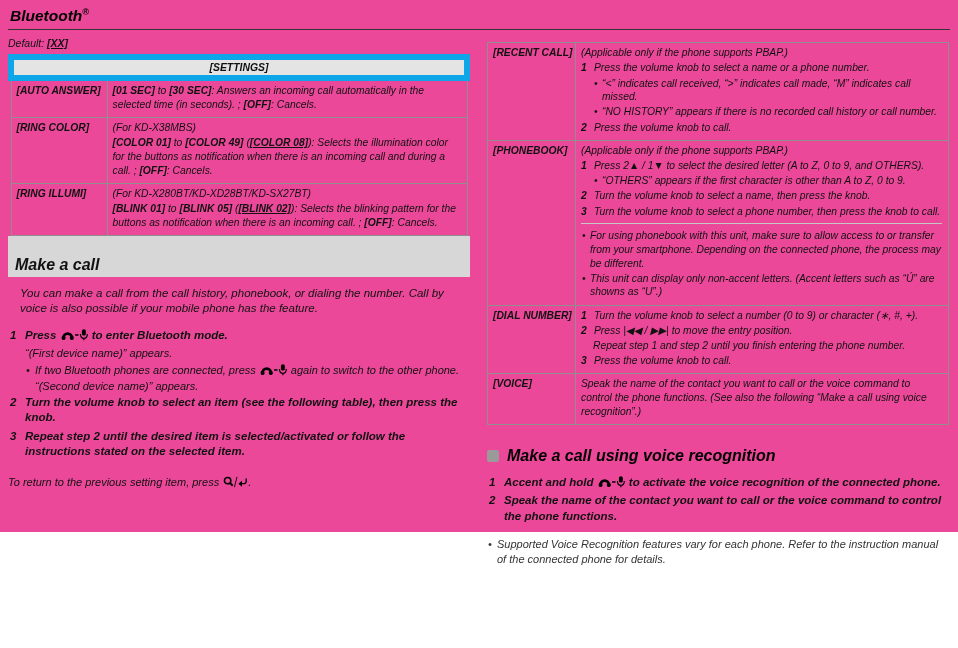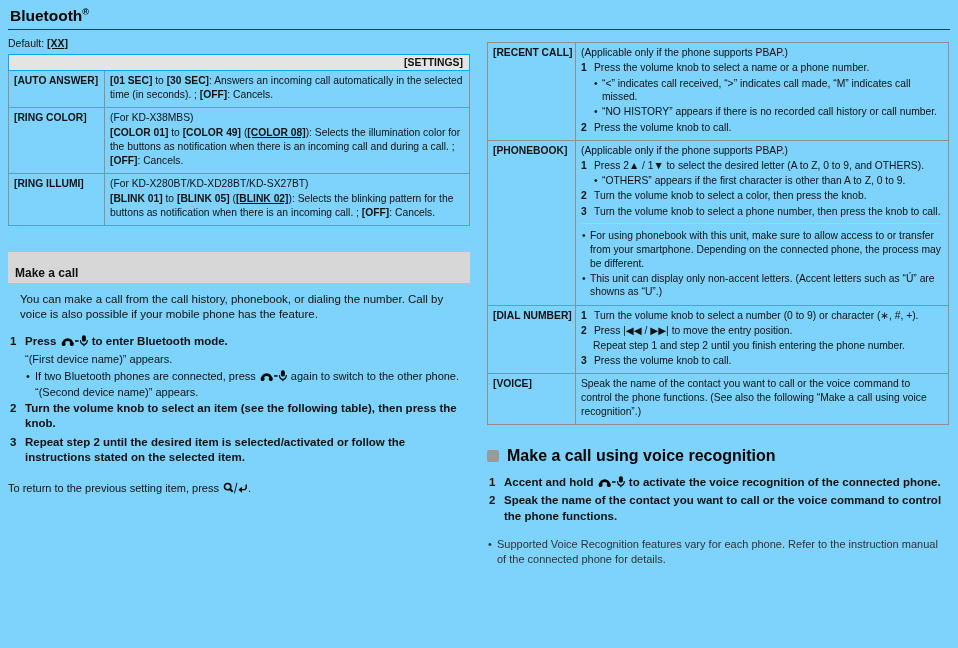--- a/index.html
+++ b/index.html
@@ -3,56 +3,56 @@
 <meta charset="utf-8">
 <style>
   * { box-sizing: border-box; margin: 0; padding: 0; }
   body {
     width: 958px; height: 648px; overflow: hidden;
     background: #fff; color: #111;
     font-family: "Liberation Sans", sans-serif;
   }
   .b { font-weight: bold; }
   .u { text-decoration: underline; }
-  .page { width: 958px; height: 648px; position: relative; background: #7dd3fc; }
+  .page { width: 958px; height: 532px; position: relative; background: #ec4899; font-style: italic; }
 
   .title { font-size: 15.5px; font-weight: bold; padding: 7px 0 4px 10px; color: #000; }
   .title sup { font-size: 9px; }
   .title-rule { margin: 0 8px; border-bottom: 1.5px solid #333; }
 
   .columns { display: flex; padding: 0 8px; gap: 17px; align-items: flex-start; }
   .col-left  { width: 462px; flex: none; }
   .col-right { width: 462px; flex: none; }
 
   .default-note { text-align: left; font-size: 10.5px; margin: 7px 2px 5px 0; }
 
   table { border-collapse: collapse; width: 100%; }
   .settings-table th {
-    background: #e4e4e4; border: 1px solid #0ea5e9; text-align: right;
+    background: #e4e4e4; border: 6px solid #0ea5e9; text-align: center;
     font-size: 10.4px; padding: 2px 6px;
   }
   td {
     border: 1px solid #8f8f8f; vertical-align: top;
     padding: 3px 6px 4px 5px; font-size: 10.3px; line-height: 1.33;
   }
   td.key { width: 96px; font-weight: bold; white-space: nowrap; padding-right: 2px; }
   .menu-table { margin-top: 12px; }
   .menu-table td.key { width: 88px; }
 
   .line { position: relative; margin: 0 0 1.5px 0; }
   .line.step { padding-left: 13px; }
   .stepnum { position: absolute; left: 0; top: 0; font-weight: bold; }
   .line.bullet { padding-left: 9px; }
   .bdot { position: absolute; left: 1px; top: 0; }
   .menu-table .ind1 { margin-left: 12px; }
   .sepline { border-top: 1px solid #c6c6c6; margin: 5px 0 5px 0; }
 
   .section-bar {
-    margin-top: 26px; background: #d7d7d7; font-weight: bold;
-    font-size: 12px; padding: 14px 0 3px 7px;
+    background: #d7d7d7; font-weight: bold;
+    font-size: 16px; padding: 20px 0 3px 7px;
   }
   .intro { font-size: 11.5px; line-height: 1.35; margin: 9px 1px 11px 12px; }
 
   .steps { font-size: 11.5px; line-height: 1.34; }
   .steps .line { margin-bottom: 3px; }
   .steps .line.step { padding-left: 17px; }
   .steps .stepnum { left: 2px; }
   .steps .line.plain, .steps .line.bullet { font-size: 11px; margin-bottom: 1.5px; }
   .steps .ind1 { margin-left: 17px; }
   .steps .ind2 { margin-left: 27px; }
@@ -156,21 +156,21 @@
                 <div class="line bullet ind1"><span class="bdot">•</span><span>“NO HISTORY” appears if there is no recorded call history or call number.</span></div>
                 <div class="line step"><span class="stepnum">2</span><span>Press the volume knob to call.</span></div>
               </td>
           </tr>
           <tr>
             <td class="key">[PHONEBOOK]</td>
             <td>
                 <div class="line plain"><span>(Applicable only if the phone supports PBAP.)</span></div>
                 <div class="line step"><span class="stepnum">1</span><span>Press 2▲ / 1▼ to select the desired letter (A to Z, 0 to 9, and OTHERS).</span></div>
                 <div class="line bullet ind1"><span class="bdot">•</span><span>“OTHERS” appears if the first character is other than A to Z, 0 to 9.</span></div>
-                <div class="line step"><span class="stepnum">2</span><span>Turn the volume knob to select a color, then press the knob.</span></div>
+                <div class="line step"><span class="stepnum">2</span><span>Turn the volume knob to select a name, then press the knob.</span></div>
                 <div class="line step"><span class="stepnum">3</span><span>Turn the volume knob to select a phone number, then press the knob to call.</span></div>
                 <div class="sepline"></div>
                 <div class="line bullet"><span class="bdot">•</span><span>For using phonebook with this unit, make sure to allow access to or transfer from your smartphone. Depending on the connected phone, the process may be different.</span></div>
                 <div class="line bullet"><span class="bdot">•</span><span>This unit can display only non-accent letters. (Accent letters such as “Ú” are showns as “U”.)</span></div>
               </td>
           </tr>
           <tr>
             <td class="key">[DIAL NUMBER]</td>
             <td>
                 <div class="line step"><span class="stepnum">1</span><span>Turn the volume knob to select a number (0 to 9) or character (∗, #, +).</span></div>

